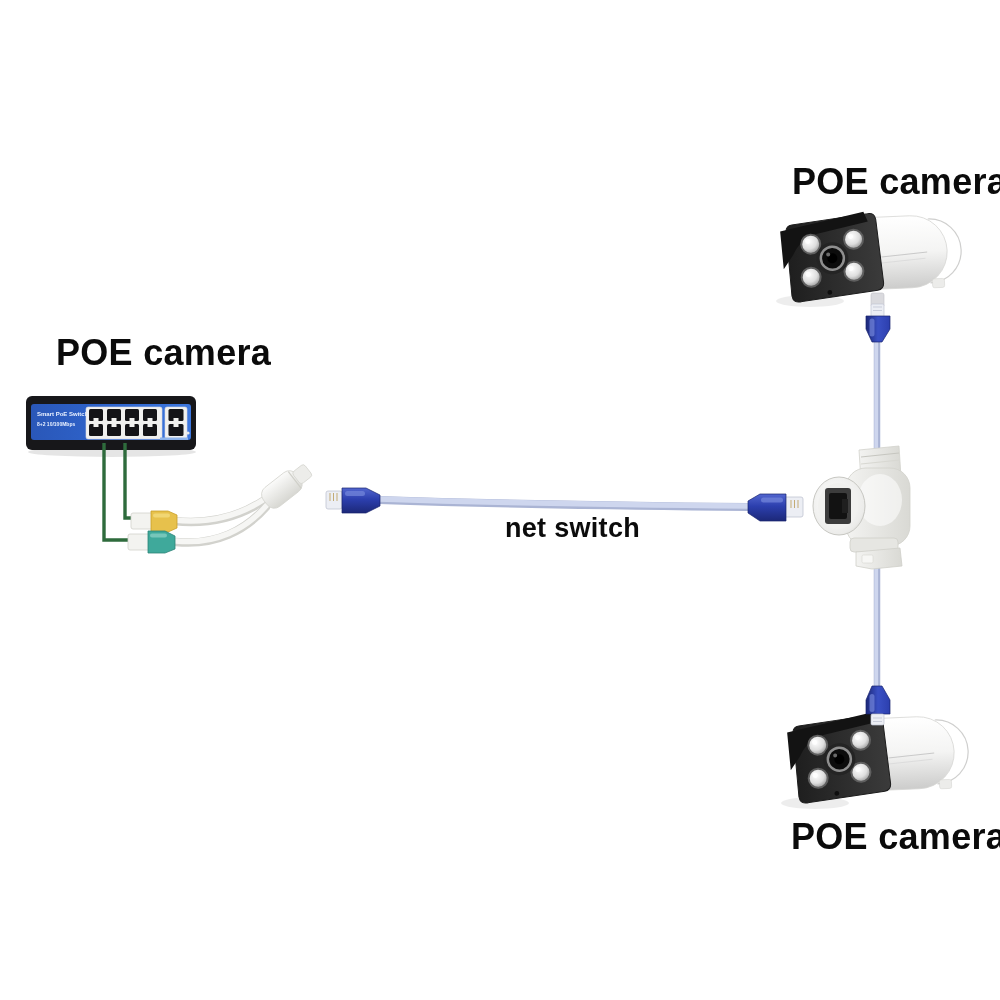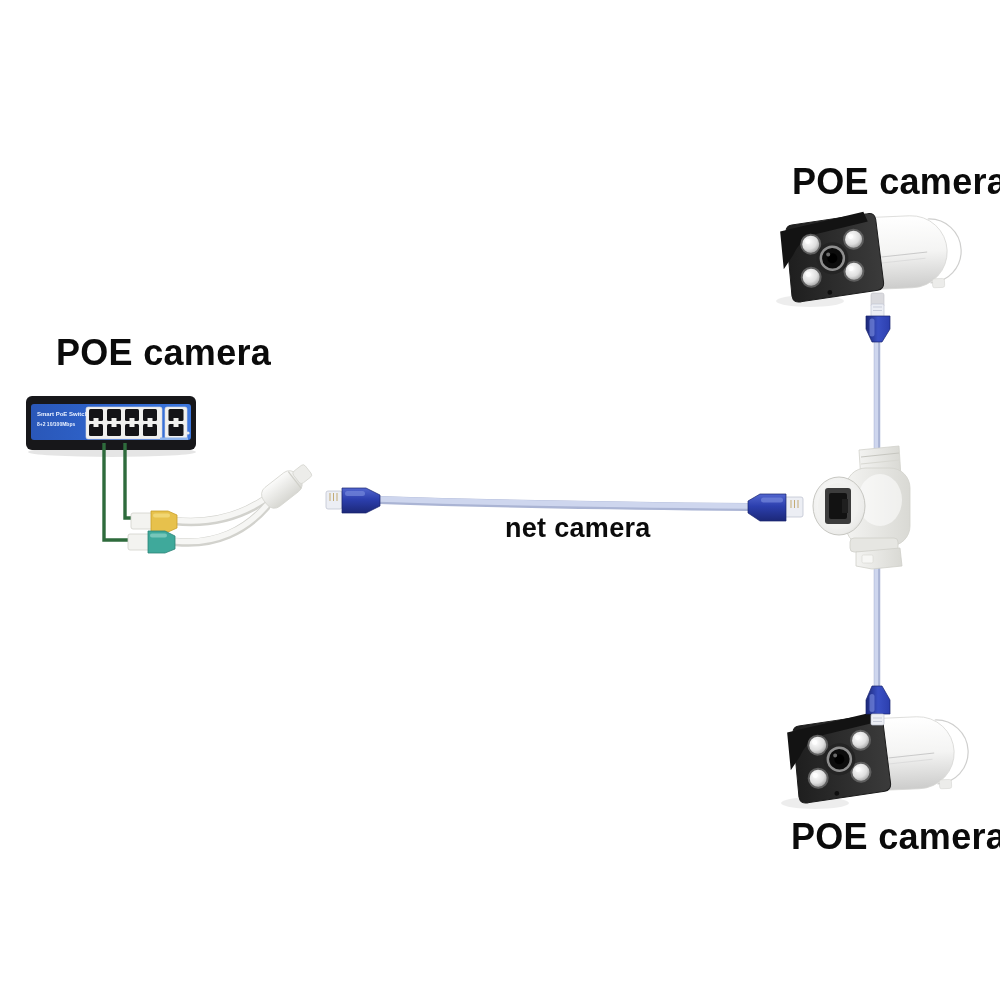--- a/index.html
+++ b/index.html
@@ -251,15 +251,15 @@
       <rect x="871" y="714" width="13" height="11" rx="1.5" fill="#eceef4" stroke="#c0c4d2" stroke-width="0.7"></rect>
       <g stroke="#c9cdda" stroke-width="1">
           <line x1="873" y1="718" x2="882" y2="718"></line>
           <line x1="873" y1="721.5" x2="882" y2="721.5"></line>
         </g>
     </g>
   </svg>
 
   <div class="label label-switch">POE camera</div>
   <div class="label label-camera-top">POE camera</div>
-  <div class="label label-net-cable">net camera</div>
+  <div class="label label-net-cable">net switch</div>
   <div class="label label-camera-bottom">POE camera</div>
 </div>
 
 </body></html>

